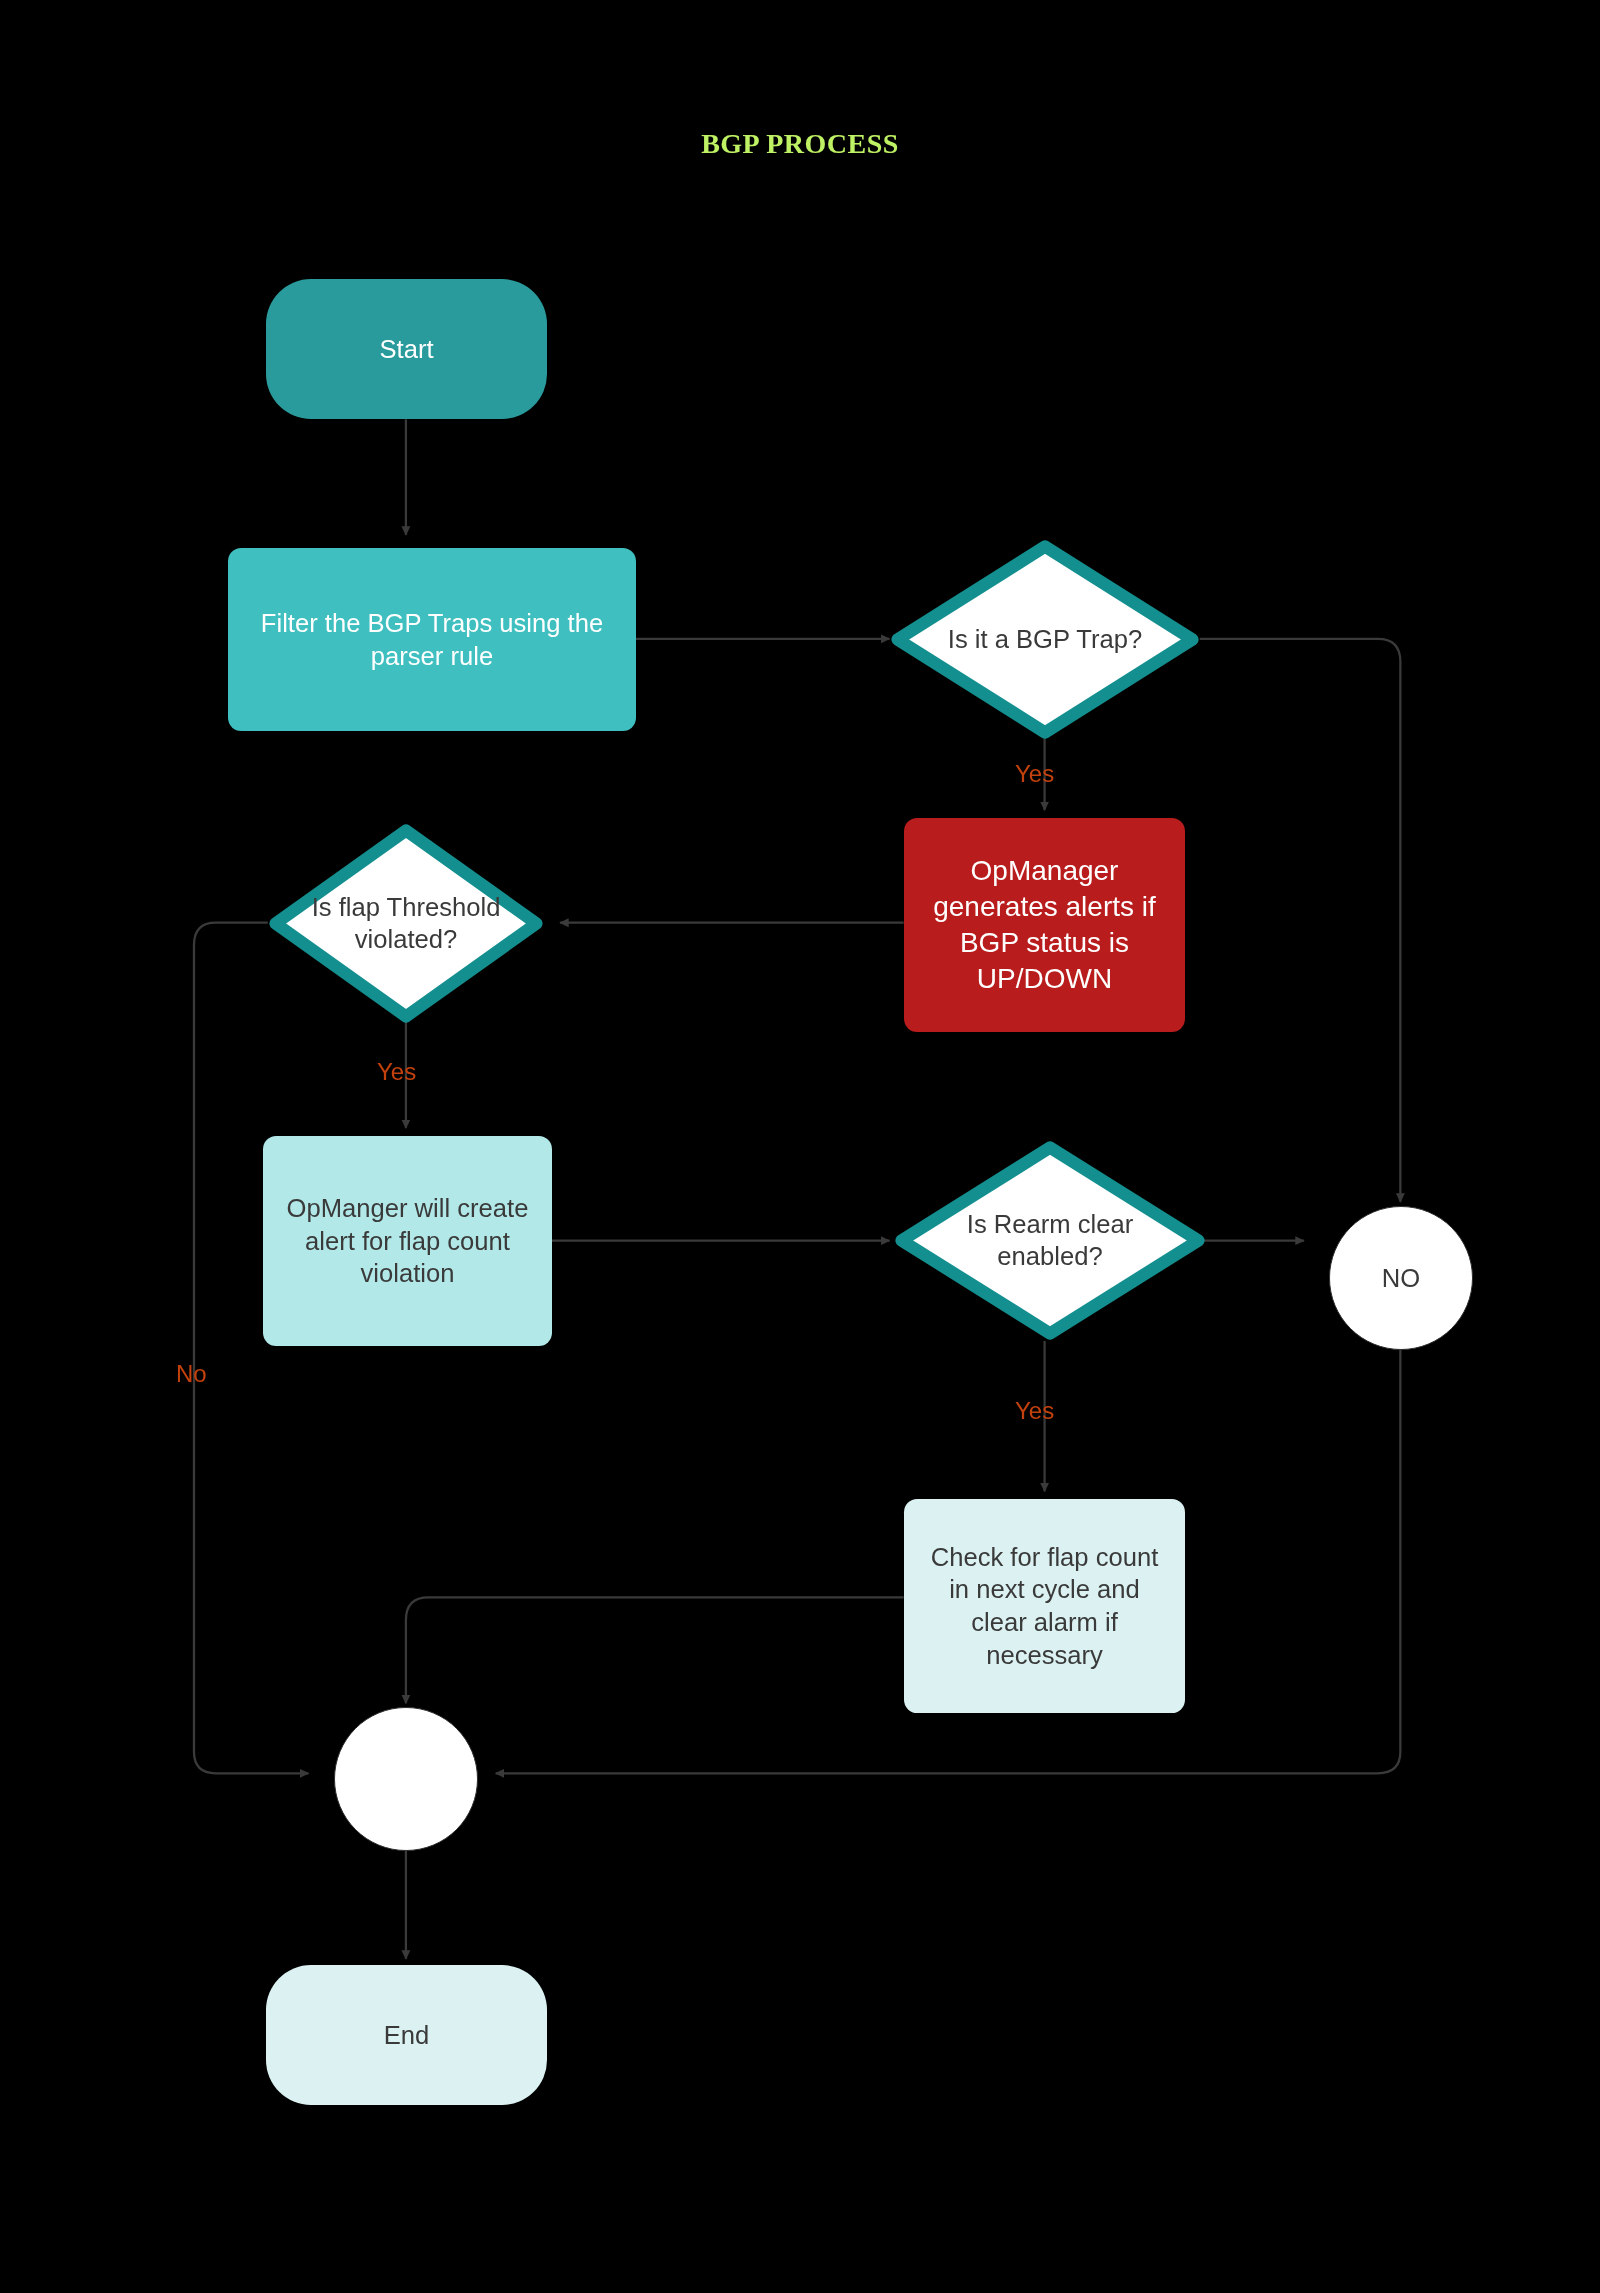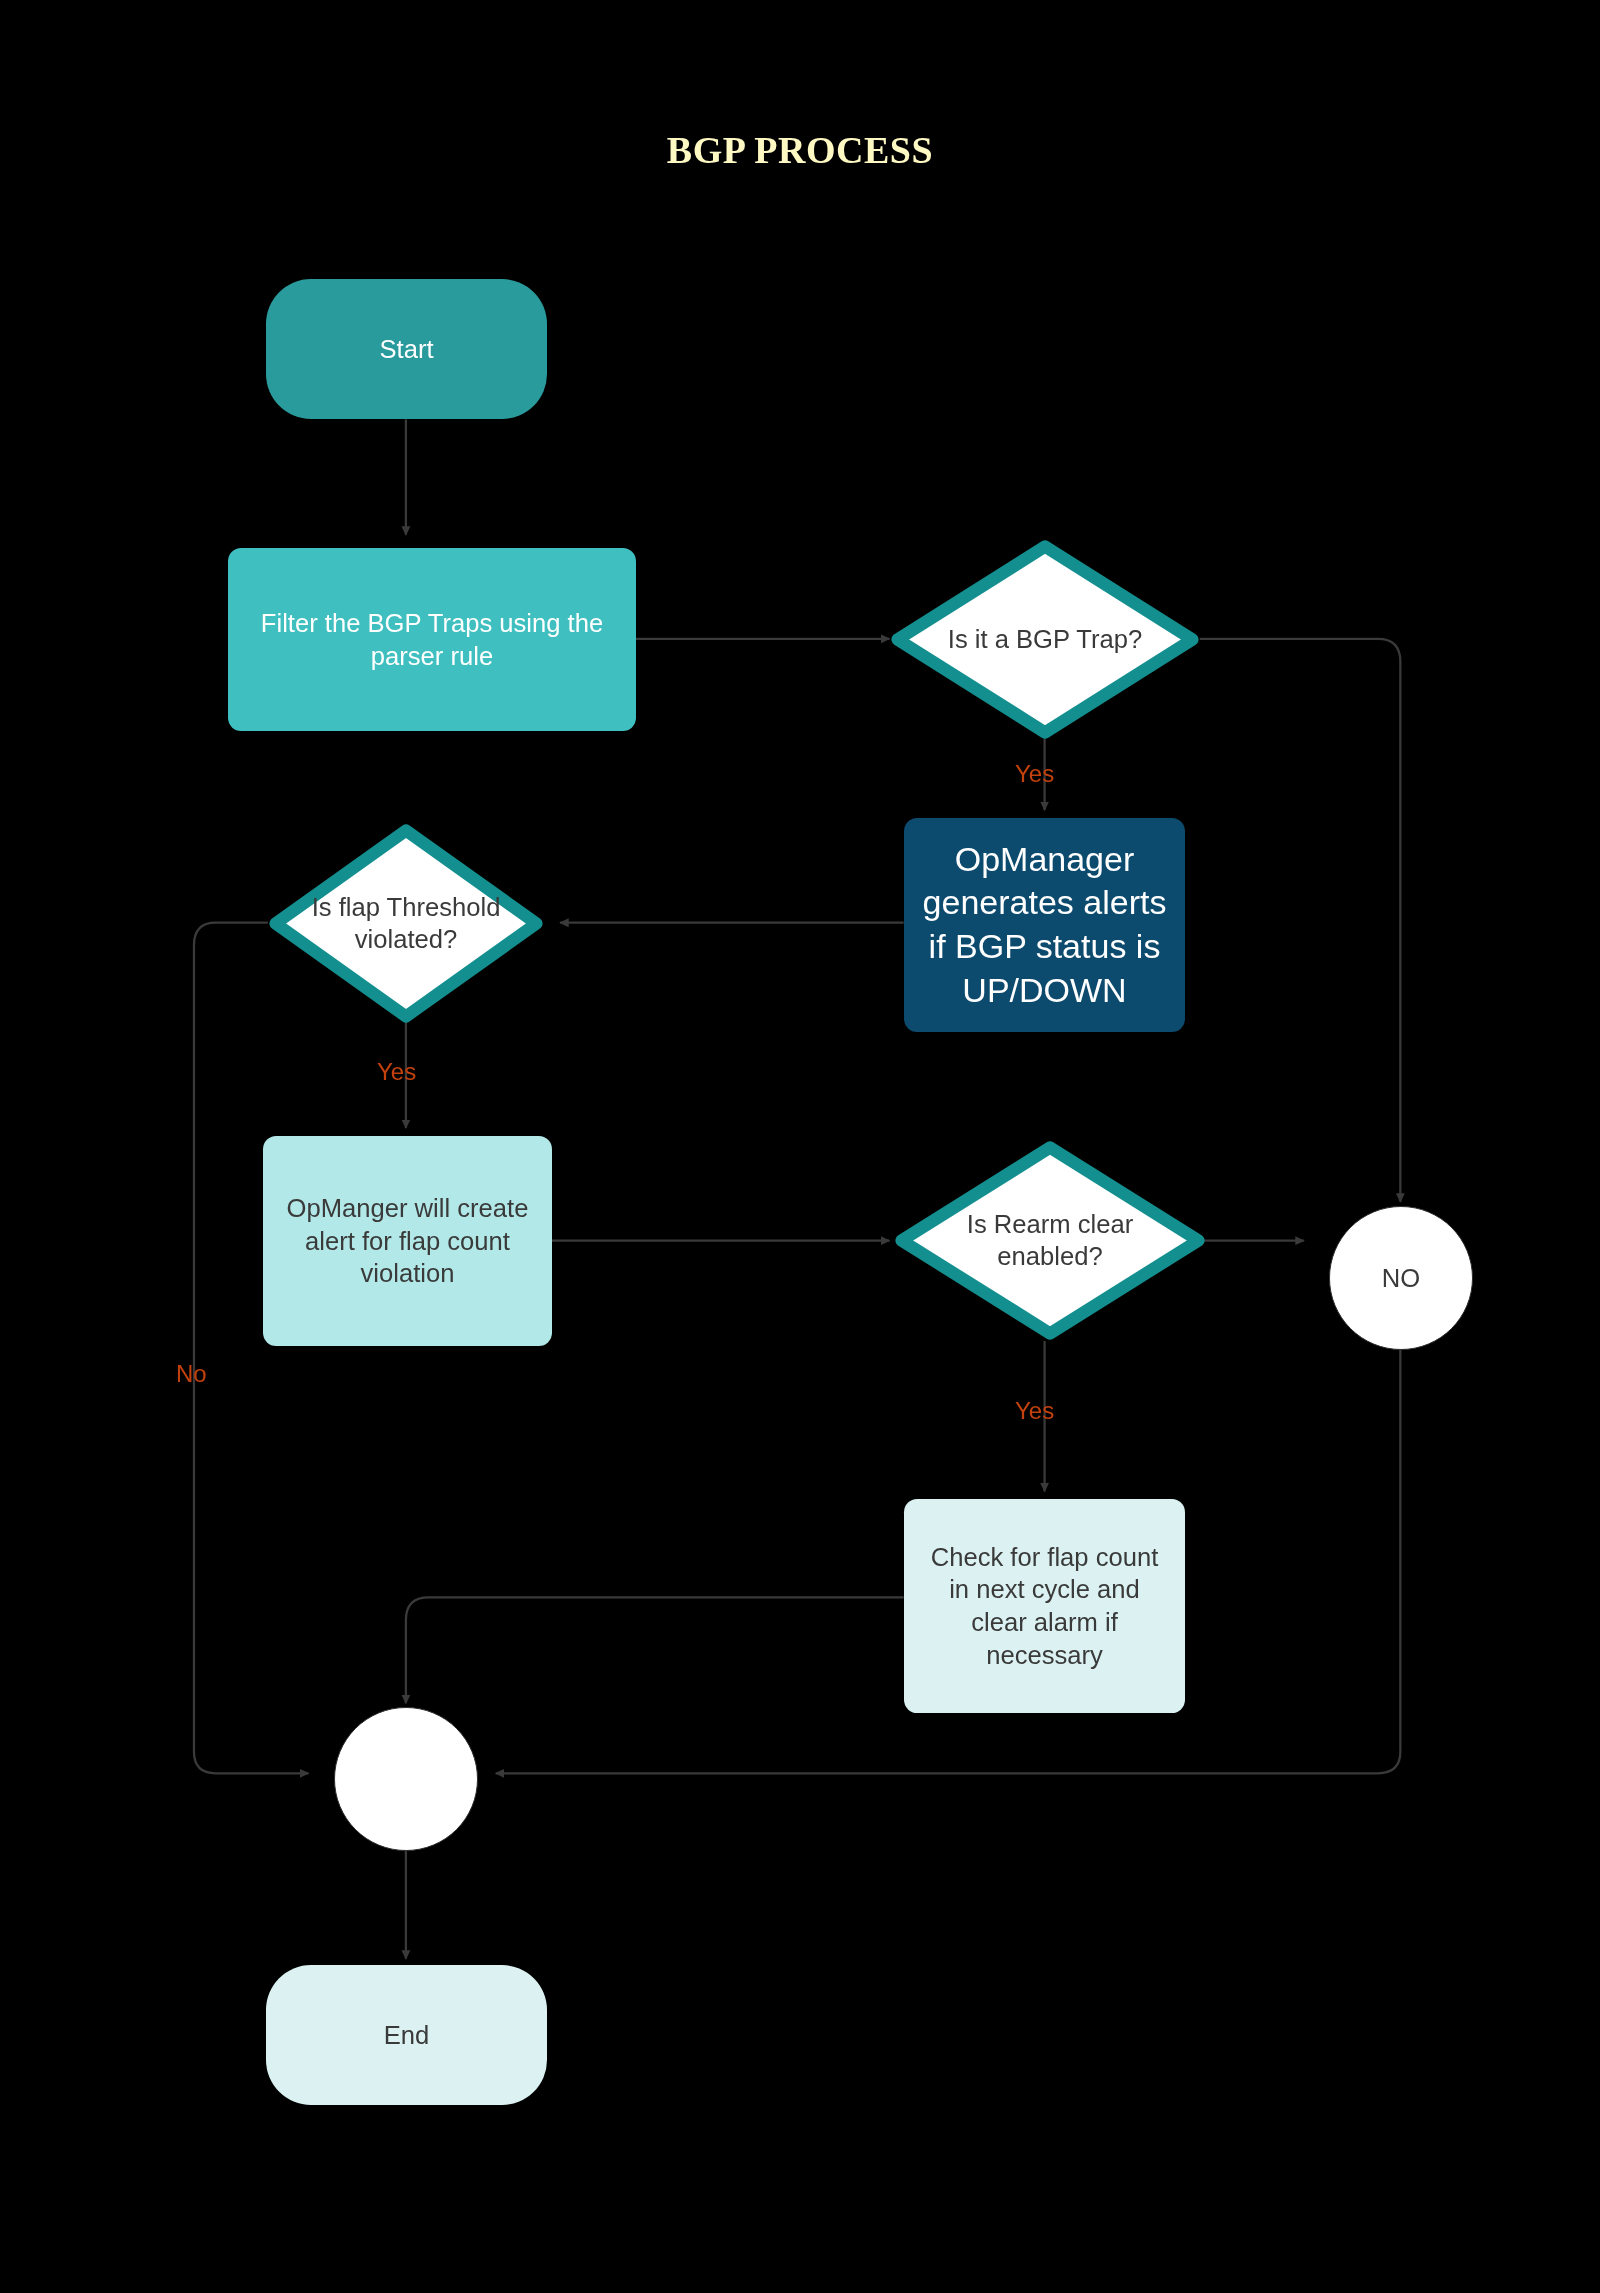--- a/index.html
+++ b/index.html
@@ -35,43 +35,43 @@
     line-height: 1.28;
   }
   .title {
     position: absolute;
     left: 0;
     top: 128px;
     width: 1600px;
     text-align: center;
     font-family: "Liberation Serif", serif;
     font-weight: bold;
-    font-size: 38px;
+    font-size: 28px;
     letter-spacing: 0.5px;
-    color: #fef9c3;
+    color: #bef264;
   }
   
   .term-start {
     background: #2a9b9c;
     color: #ffffff;
     border-radius: 45px;
     font-size: 25.6px;
     justify-content: center;
   }
   .proc-dark {
     background: #3fbfbf;
     color: #ffffff;
     border-radius: 13.2px;
     font-size: 25.6px;
   }
   .proc-mid {
-    background: #0c4a6e;
+    background: #b91c1c;
     color: #ffffff;
     border-radius: 13.2px;
-    font-size: 34px;
+    font-size: 28px;
   }
   .proc-light {
     background: #b2e8e8;
     color: #3a3a3a;
     border-radius: 13.2px;
     font-size: 25.6px;
   }
   .proc-pale {
     background: #dcf2f2;
     color: #3a3a3a;

